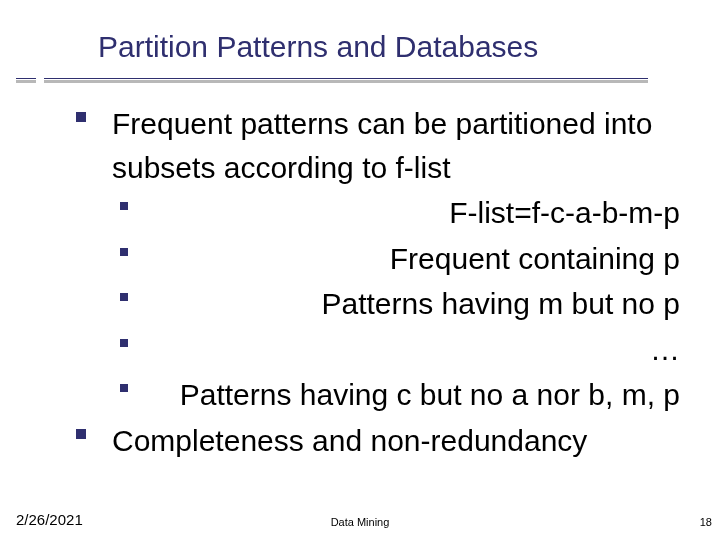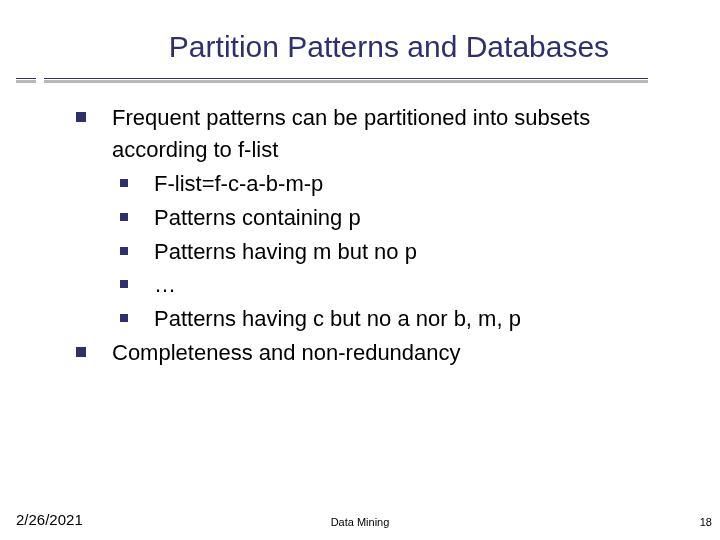--- a/index.html
+++ b/index.html
@@ -15,21 +15,20 @@
     position: absolute;
     left: 98px;
     top: 30px;
     right: 40px;
   }
   .title {
     font-size: 30px;
     color: #2f2f6f;
     font-weight: 400;
     letter-spacing: 0px;
-    text-align: center;
   }
   .underline-group {
     position: absolute;
     left: 0;
     top: 78px;
     width: 720px;
     height: 10px;
   }
   .long-line {
     position: absolute;
@@ -61,21 +60,21 @@
     top: 2px;
     width: 20px;
     height: 3px;
     background: #b8b8b8;
   }
   .content {
     position: absolute;
     left: 72px;
     top: 102px;
     right: 40px;
-    font-size: 22px;
+    font-size: 30px;
     color: #000;
     line-height: 1.45;
   }
   .lvl1 {
     position: relative;
     padding-left: 40px;
     margin-bottom: 2px;
   }
   .lvl1 .sq {
     position: absolute;
@@ -83,20 +82,21 @@
     top: 10px;
     width: 10px;
     height: 10px;
     background: #2f2f6f;
   }
   .lvl2 {
     position: relative;
     padding-left: 40px;
     margin-left: 42px;
     margin-bottom: 2px;
+    text-align: right;
   }
   .lvl2 .sq {
     position: absolute;
     left: 6px;
     top: 11px;
     width: 8px;
     height: 8px;
     background: #2f2f6f;
   }
   .footer-date {
@@ -141,21 +141,21 @@
   <div class="lvl1">
     <span class="sq"></span>
     <span>Frequent patterns can be partitioned into subsets according to f-list</span>
   </div>
   <div class="lvl2">
     <span class="sq"></span>
     <span>F-list=f-c-a-b-m-p</span>
   </div>
   <div class="lvl2">
     <span class="sq"></span>
-    <span>Patterns containing p</span>
+    <span>Frequent containing p</span>
   </div>
   <div class="lvl2">
     <span class="sq"></span>
     <span>Patterns having m but no p</span>
   </div>
   <div class="lvl2">
     <span class="sq"></span>
     <span>…</span>
   </div>
   <div class="lvl2">

